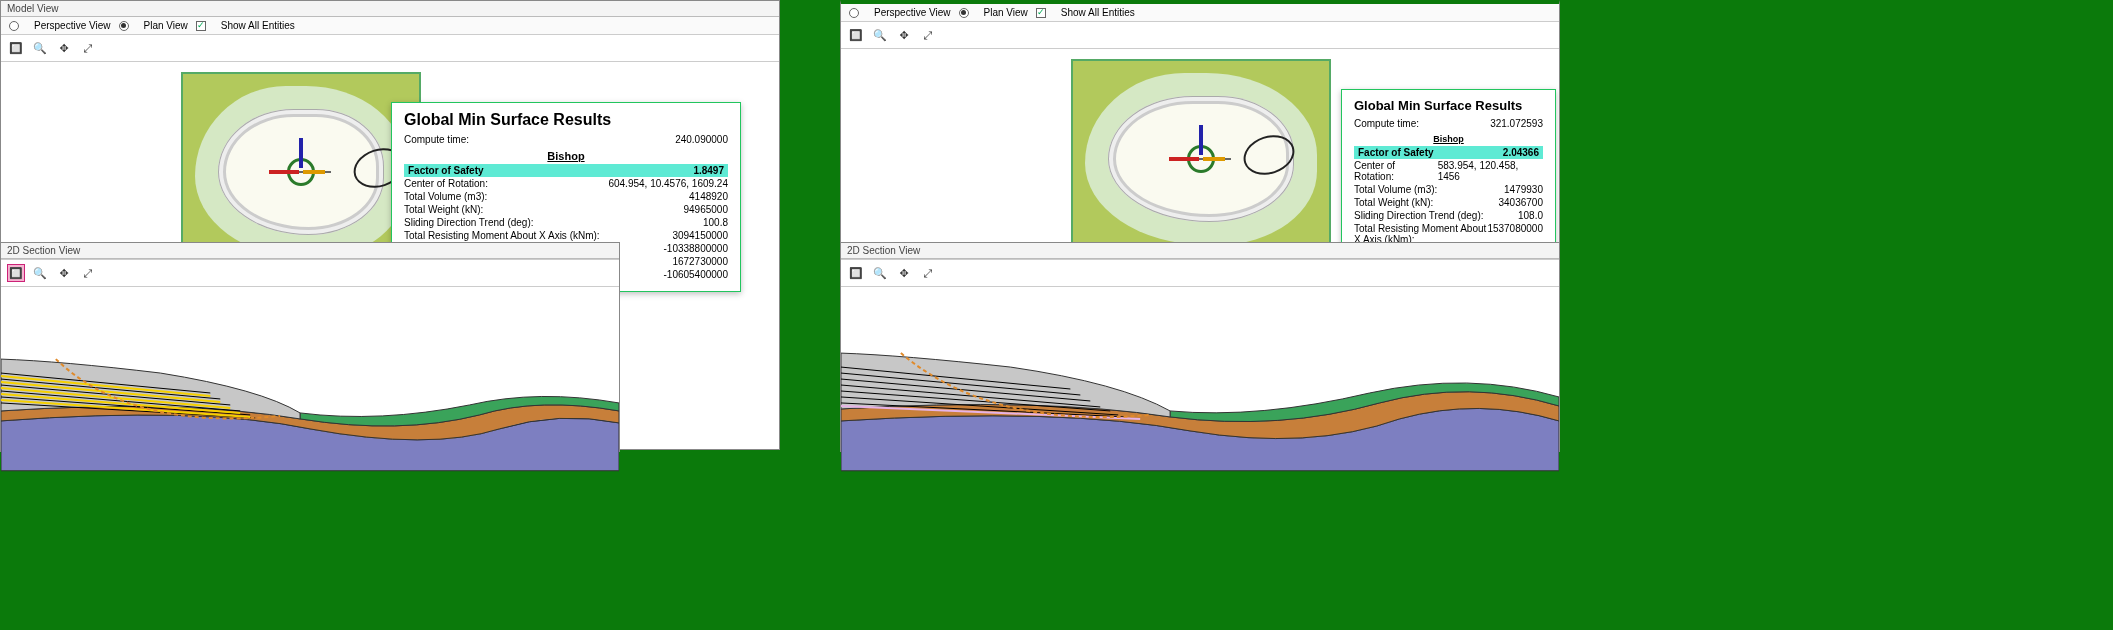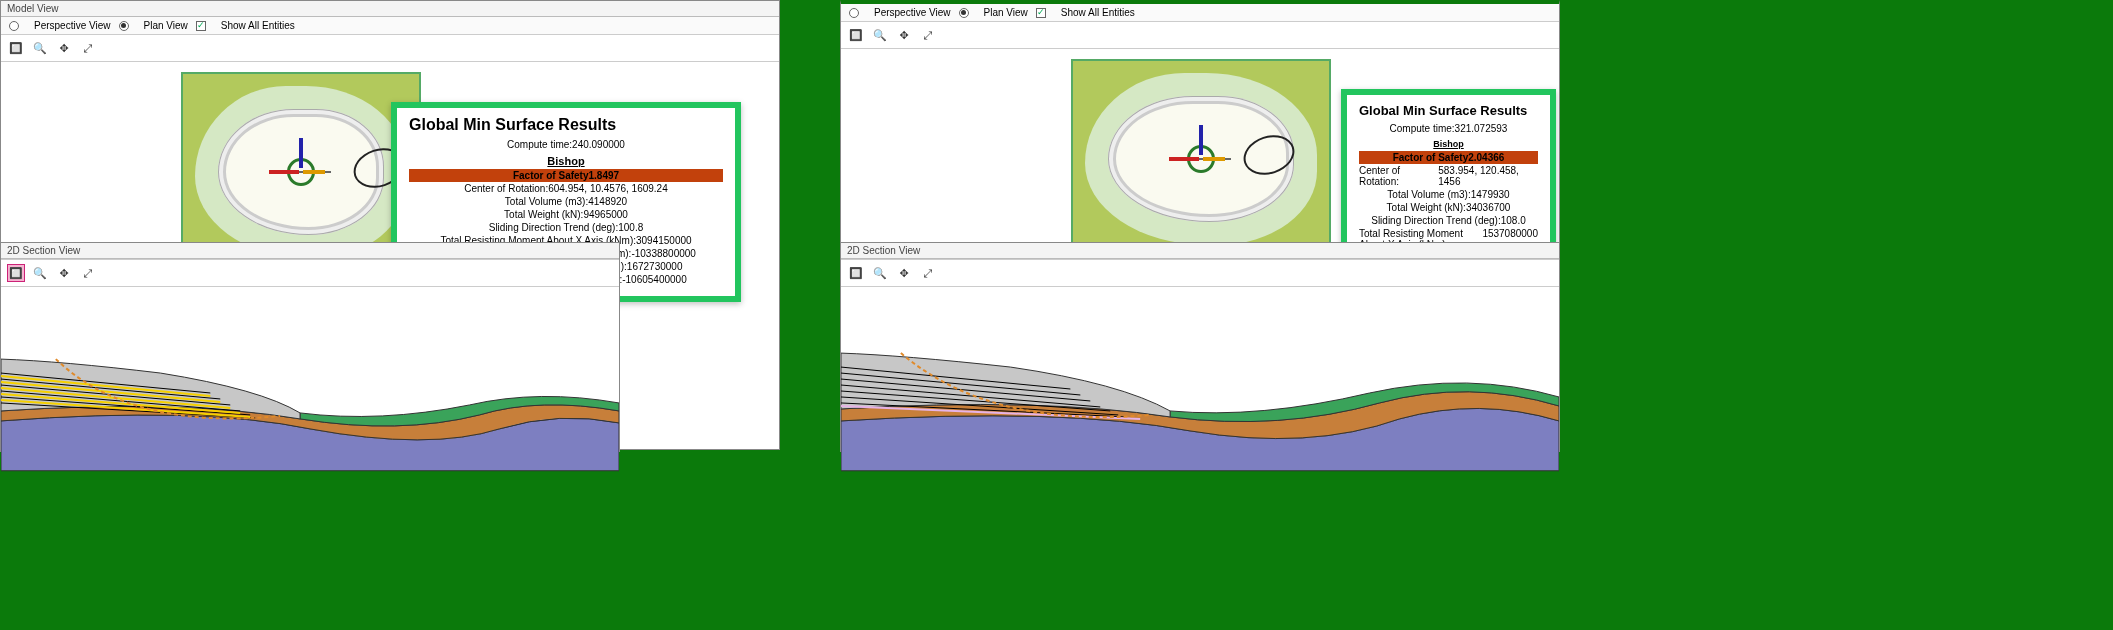--- a/index.html
+++ b/index.html
@@ -78,30 +78,30 @@
   .triad { position:absolute; left:50%; top:50%; width:0; height:0; }
   .triad .ring { position:absolute; left:-14px; top:-14px; width:28px; height:28px;
                  border:3px solid #2a7a2a; border-radius:50%; }
   .triad .ax   { position:absolute; left:-30px; right:-30px; top:-1px; height:2px; background:#666; }
   .triad .up   { position:absolute; left:-2px; top:-34px; width:4px; height:30px; background:#22a; }
   .triad .rt   { position:absolute; left:-32px; top:-2px; width:30px; height:4px; background:#c22; }
   .triad .fw   { position:absolute; left:2px;  top:-2px;  width:22px; height:4px; background:#d90; }
 
   
   .results {
-    position:absolute; background:#fff; border:6px solid #22c55e; box-shadow:0 2px 6px rgba(0,0,0,.25);
+    position:absolute; background:#fff; border:1px solid #22c55e; box-shadow:0 2px 6px rgba(0,0,0,.25);
     padding:8px 12px 10px; width:350px;
   }
   .app.left  .results { left:390px; top:40px; }
   .app.right .results { left:500px; top:40px; width:215px; font-size:9px; }
   .results h2 { font-size:16px; font-weight:bold; margin-bottom:4px; }
   .app.right .results h2 { font-size:13px; }
-  .results .row { display:flex; justify-content:center; font-size:10px; padding:1px 0; }
+  .results .row { display:flex; justify-content:space-between; font-size:10px; padding:1px 0; }
   .results .method { font-weight:bold; text-decoration:underline; margin:4px 0 2px;text-align:center; }
-  .results .fos { background:#c2410c; padding:1px 4px; font-weight:bold; }
+  .results .fos { background:#5eead4; padding:1px 4px; font-weight:bold; }
 
   
   .section2d {
     position:absolute; background:#fff; border:1px solid #888;
   }
   .section2d.left  { left:0;   top:242px; width:620px; height:210px; }
   .section2d.right { left:840px; top:242px; width:720px; height:210px; }
   .section2d .toolbar { border-top:1px solid #ccc; }
   .geo-svg { width:100%; height:100%; display:block; }
 

